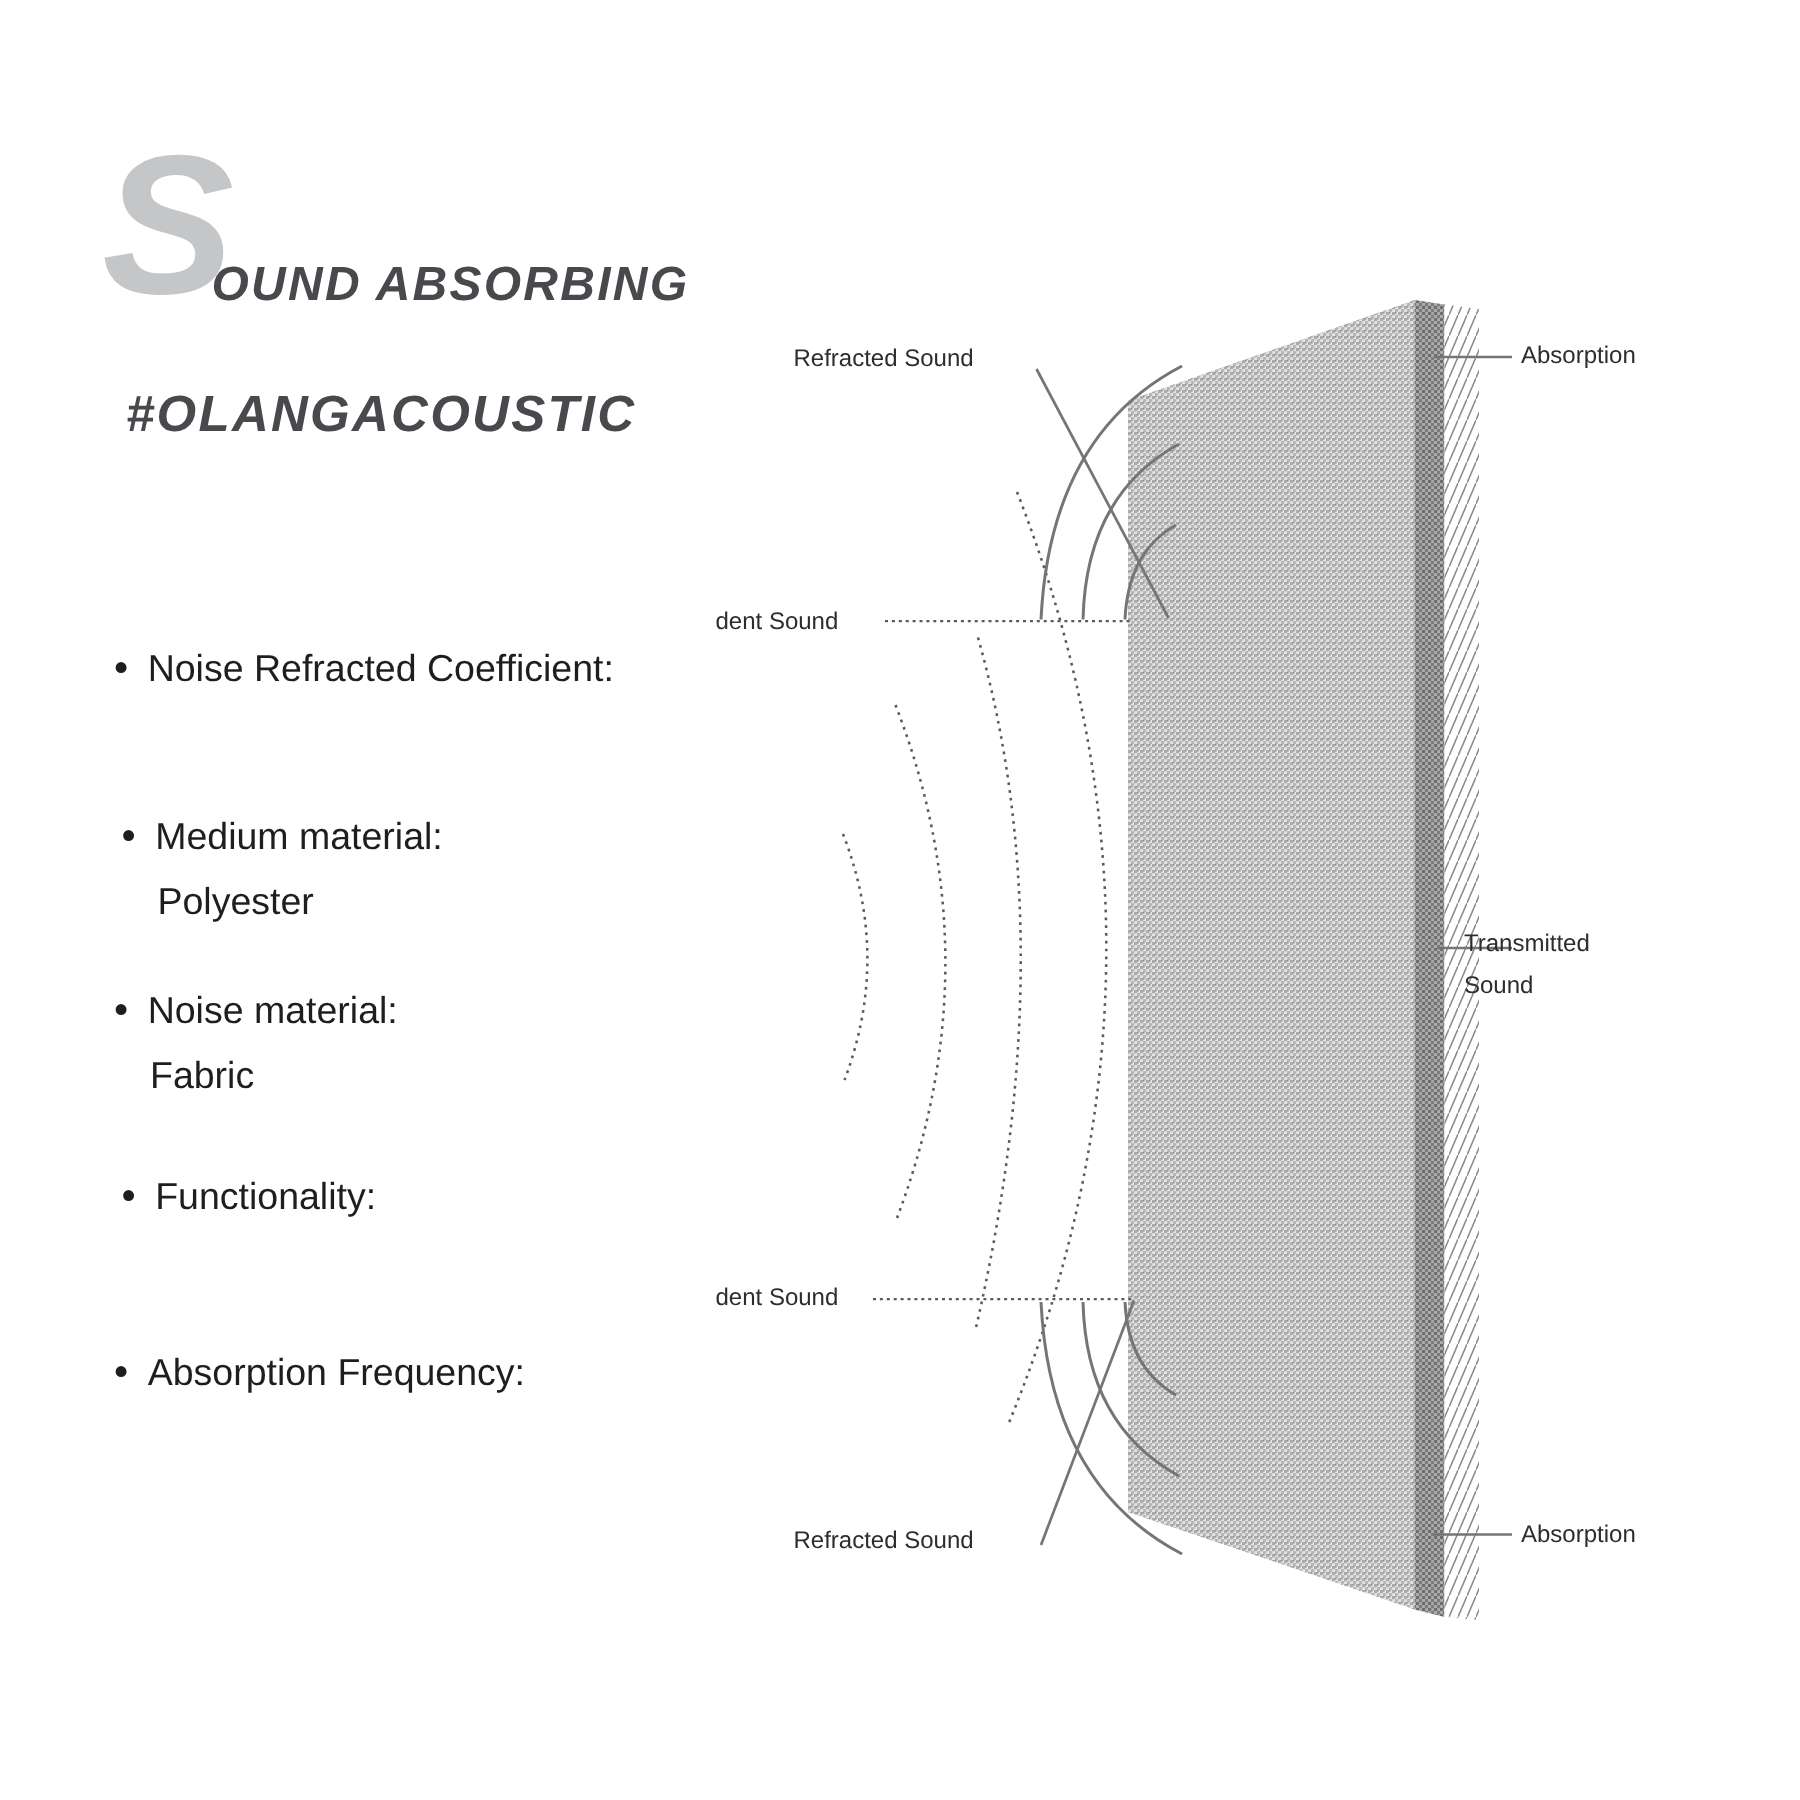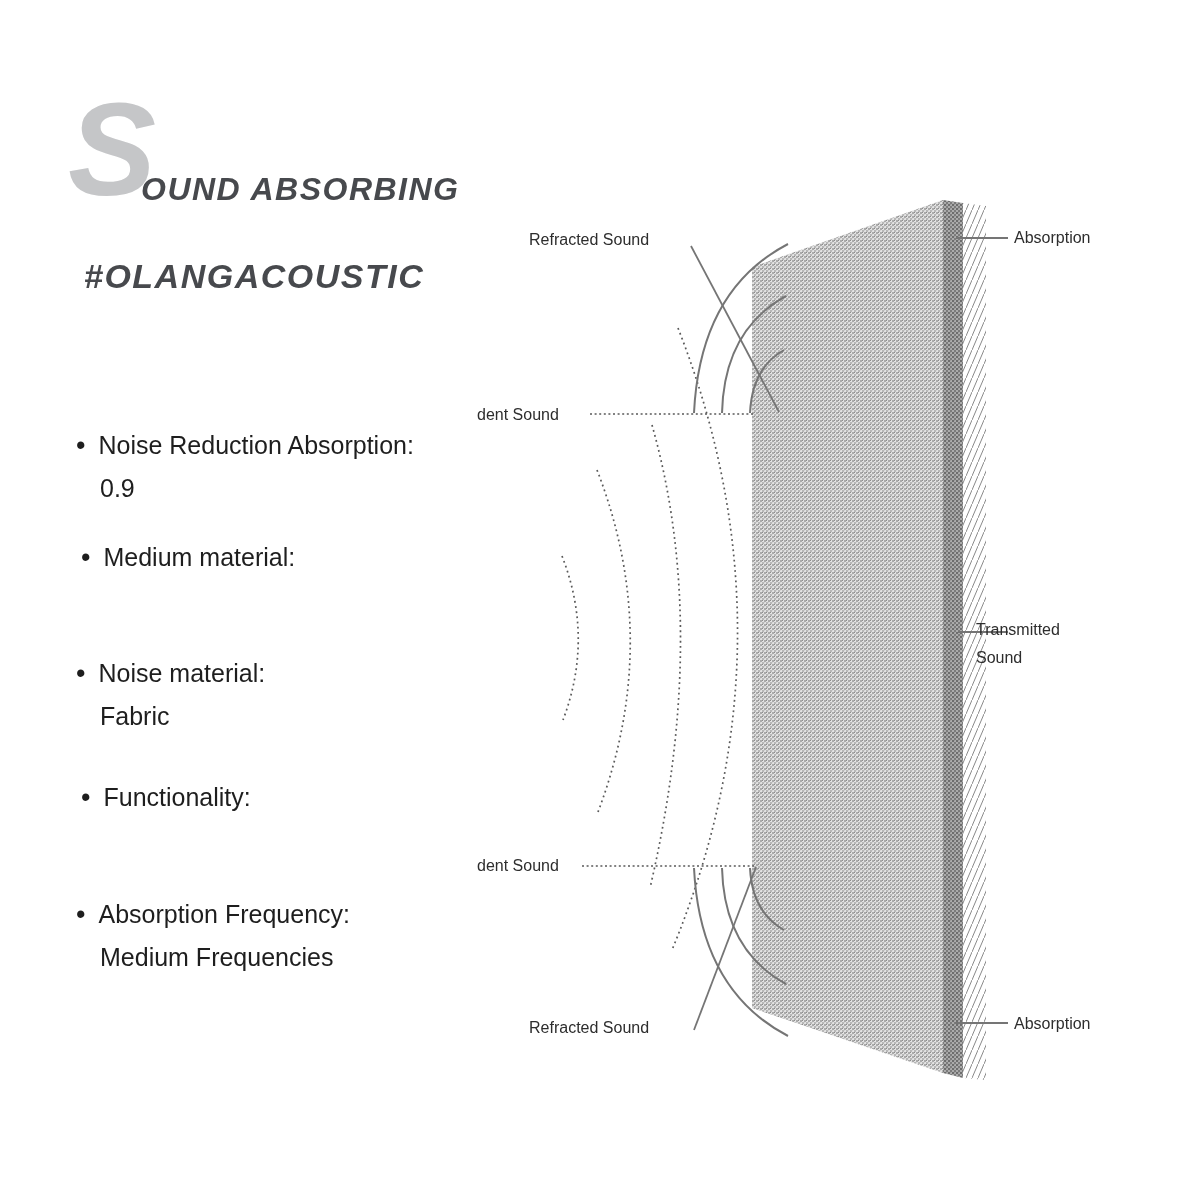--- a/index.html
+++ b/index.html
@@ -54,30 +54,30 @@
     <span class="brand-initial">S</span>
     <div class="brand-title">OUND ABSORBING</div>
     <div class="brand-hashtag">#OLANGACOUSTIC</div>
   </div>
 
   <div>
 
     <div class="spec" style="top:430px">
       <div class="spec-head">
         <span class="bullet">•</span>
-        <span>Noise Reduction Absorption:</span>
+        <span>Noise Refracted Coefficient:</span>
       </div>
-      <div class="spec-value">0.9</div>
     </div>
 
     <div class="spec" style="top:542px;left:81px">
       <div class="spec-head">
         <span class="bullet">•</span>
         <span>Medium material:</span>
       </div>
+      <div class="spec-value">Polyester</div>
     </div>
 
     <div class="spec" style="top:658px">
       <div class="spec-head">
         <span class="bullet">•</span>
         <span>Noise material:</span>
       </div>
       <div class="spec-value">Fabric</div>
     </div>
 
@@ -86,21 +86,20 @@
         <span class="bullet">•</span>
         <span>Functionality:</span>
       </div>
     </div>
 
     <div class="spec" style="top:899px">
       <div class="spec-head">
         <span class="bullet">•</span>
         <span>Absorption Frequency:</span>
       </div>
-      <div class="spec-value">Medium Frequencies</div>
     </div>
 
   </div>
 
   <svg class="diagram" width="1200" height="1200" viewBox="0 0 1200 1200">
     <defs>
       <pattern id="fabricLight" width="4" height="4" patternUnits="userSpaceOnUse">
         <rect width="4" height="4" fill="var(--panel-face)"></rect>
         <rect width="2" height="2" fill="#aaaaaa"></rect>
         <rect x="2" y="2" width="2" height="2" fill="#b7b7b7"></rect>

